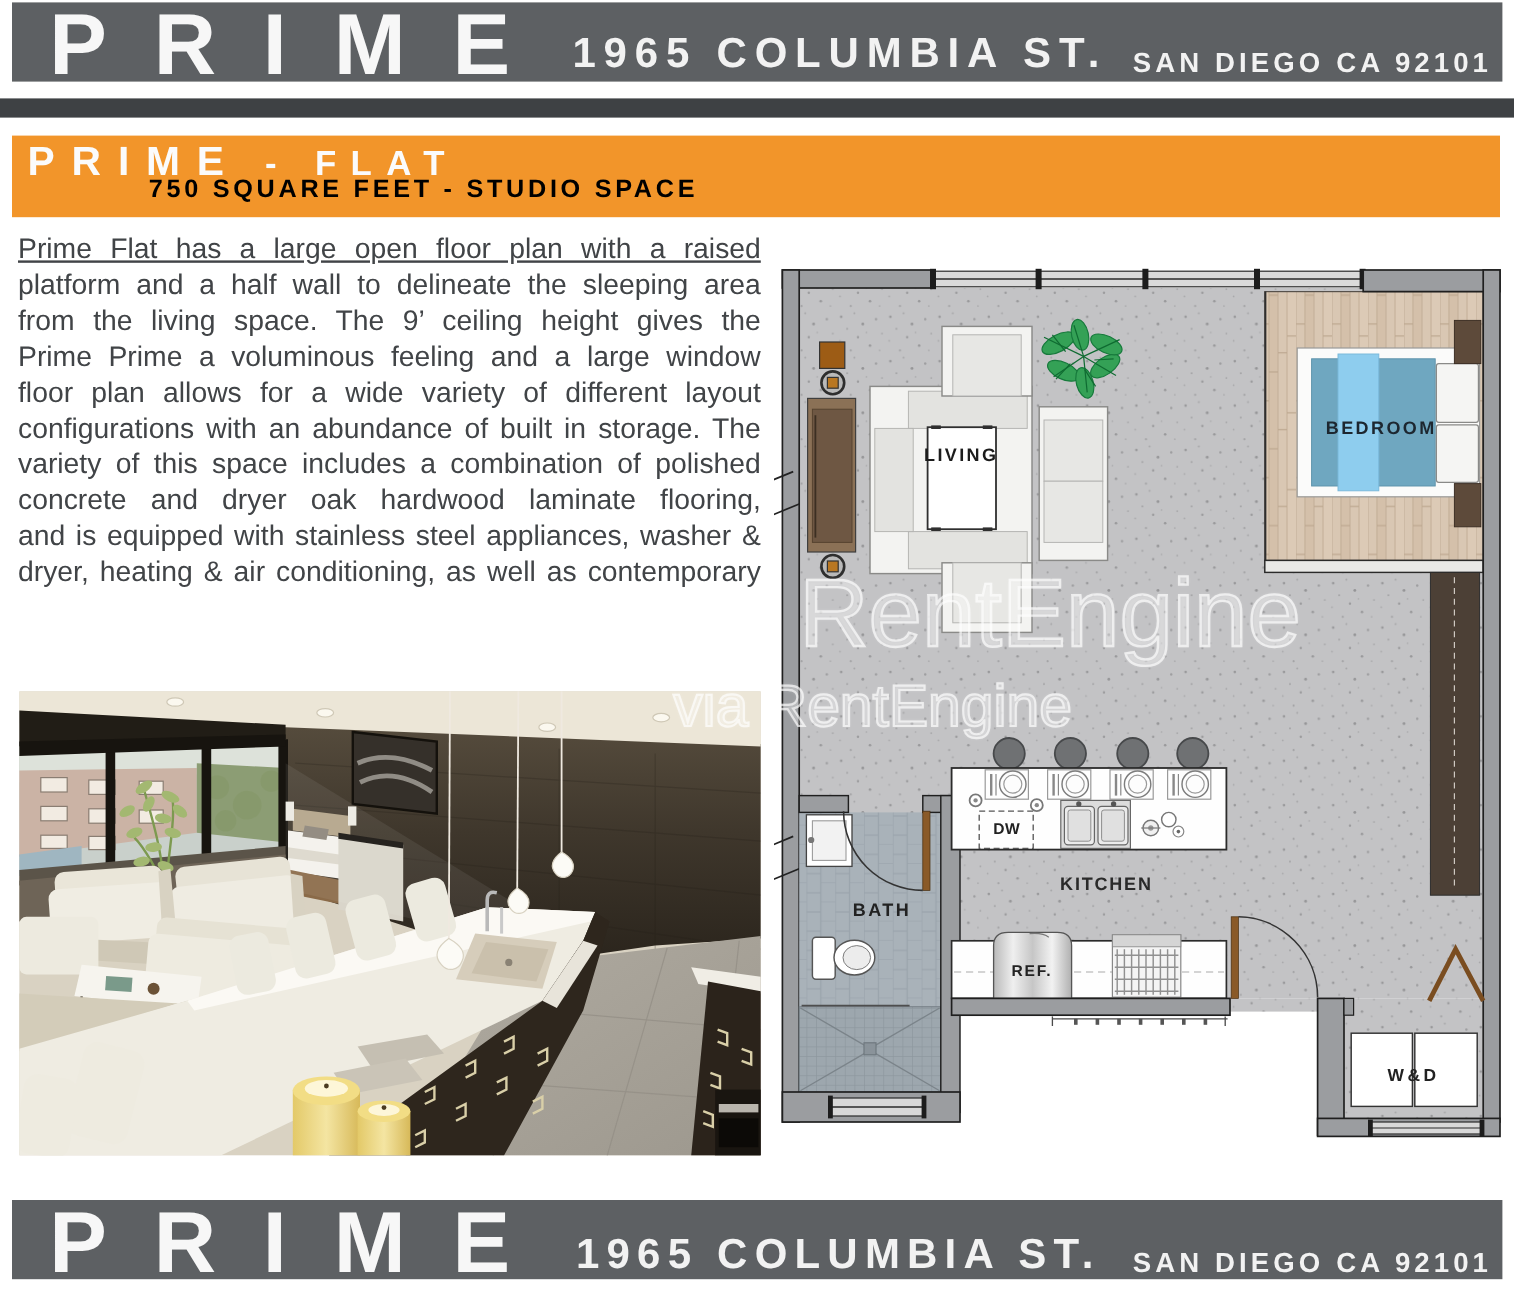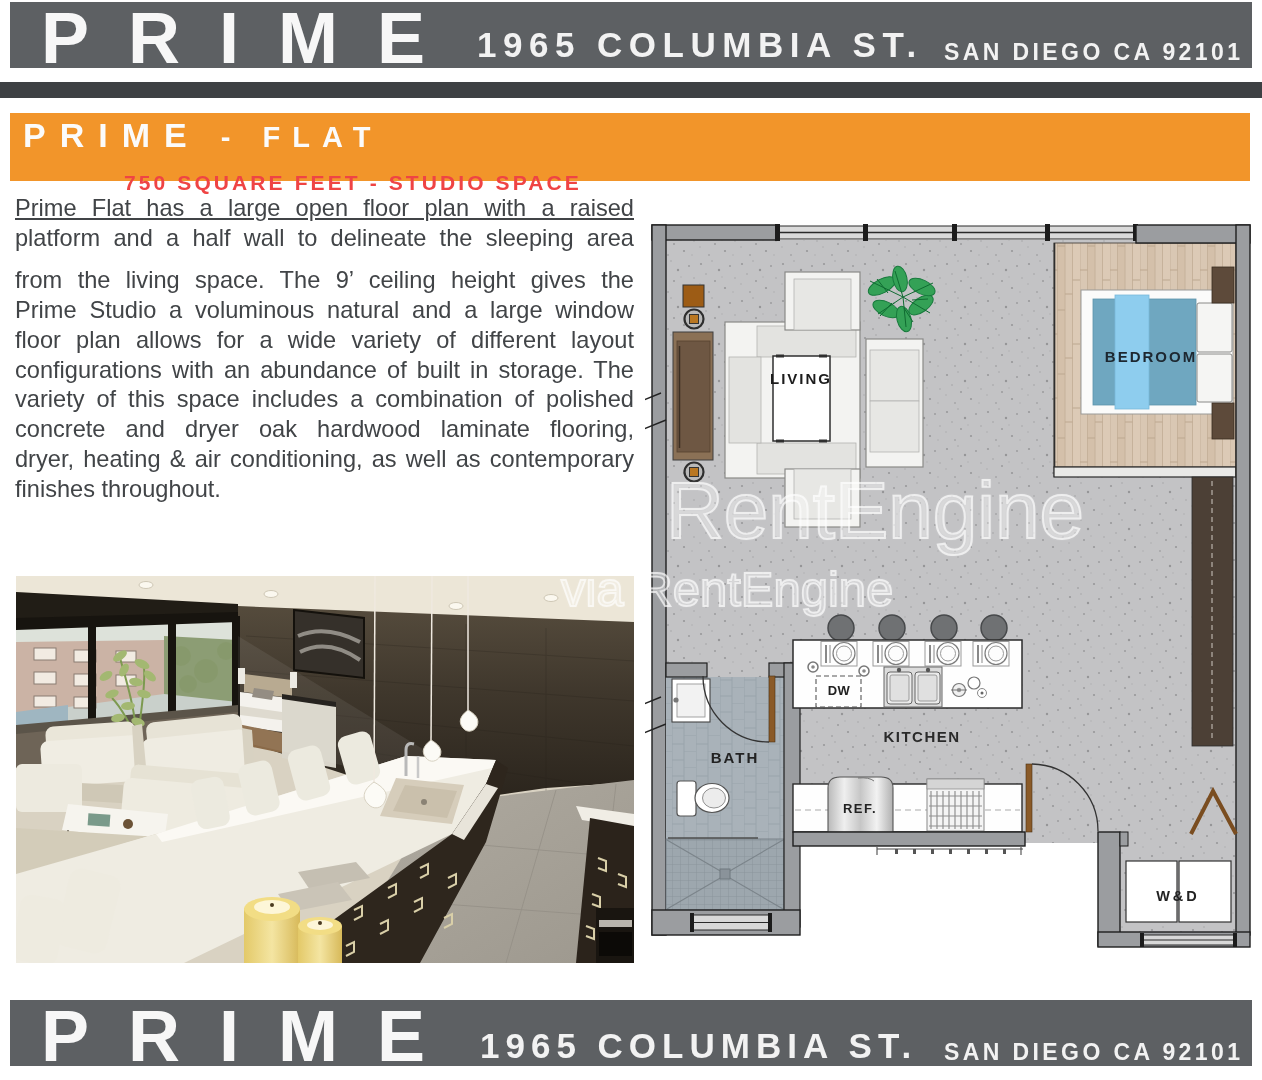--- a/index.html
+++ b/index.html
@@ -16,33 +16,33 @@
 <div class="abs" style="left:477px;top:29px;width:460px;height:32px;color:#f2f2f2;font-weight:bold;font-size:35px;letter-spacing:6.5px;line-height:32px;">1965 COLUMBIA ST.</div>
 
 <div class="abs" style="left:944px;top:41px;width:330px;height:22px;color:#f2f2f2;font-weight:bold;font-size:23px;letter-spacing:3.4px;line-height:22px;white-space:nowrap;">SAN DIEGO CA 92101</div>
 
 <div class="abs" style="left:0px;top:82px;width:1262px;height:16px;background:#3e4144;"></div>
 
 <div class="abs" style="left:10px;top:113px;width:1240px;height:68px;background:#f2952a;"></div>
 
 <div class="abs" style="left:23px;top:120px;width:600px;height:30px;color:#fbfbfb;font-weight:bold;font-size:34px;letter-spacing:14px;line-height:30px;">PRIME<span style="font-size:29px;letter-spacing:12px;">&nbsp;- FLAT</span></div>
 
-<div class="abs" style="left:124px;top:171px;width:700px;height:23px;color:#ef4444;font-weight:bold;font-size:21px;letter-spacing:3.1px;line-height:23px;">750 SQUARE FEET - STUDIO SPACE</div>
+<div class="abs" style="left:124px;top:146px;width:700px;height:23px;color:#000000;font-weight:bold;font-size:21px;letter-spacing:3.1px;line-height:23px;">750 SQUARE FEET - STUDIO SPACE</div>
 
 <div class="abs" style="left:15px;top:194px;width:619px;font-size:23.6px;color:#414447;line-height:29.9px;">
   <div style="text-align:justify;text-align-last:justify;text-decoration:underline;">Prime Flat has a large open floor plan with a raised</div>
   <div style="text-align:justify;text-align-last:justify;">platform and a half wall to delineate the sleeping area</div>
-  <div style="text-align:justify;text-align-last:justify;margin-top:12px;">from the living space. The 9’ ceiling height gives the</div>
-  <div style="text-align:justify;text-align-last:justify;">Prime Studio a voluminous natural and a large window</div>
+  <div style="text-align:justify;text-align-last:justify;">from the living space. The 9’ ceiling height gives the</div>
+  <div style="text-align:justify;text-align-last:justify;">Prime Prime a voluminous feeling and a large window</div>
   <div style="text-align:justify;text-align-last:justify;">floor plan allows for a wide variety of different layout</div>
   <div style="text-align:justify;text-align-last:justify;">configurations with an abundance of built in storage. The</div>
   <div style="text-align:justify;text-align-last:justify;">variety of this space includes a combination of polished</div>
   <div style="text-align:justify;text-align-last:justify;">concrete and dryer oak hardwood laminate flooring,</div>
+  <div style="text-align:justify;text-align-last:justify;">and is equipped with stainless steel appliances, washer &amp;</div>
   <div style="text-align:justify;text-align-last:justify;">dryer, heating &amp; air conditioning, as well as contemporary</div>
-  <div>finishes throughout.</div>
 </div>
 
 <div class="abs" style="left:16px;top:576px;width:618px;height:387px;" id="photo">
 <svg width="618" height="387" viewBox="0 0 618 387">
   <defs>
     <linearGradient id="pwall" x1="0" y1="0" x2="0" y2="1">
       <stop offset="0" stop-color="#564c3d"></stop>
           <stop offset="0.45" stop-color="#3f372c"></stop>
           <stop offset="1" stop-color="#2a241c"></stop>
     </linearGradient>

